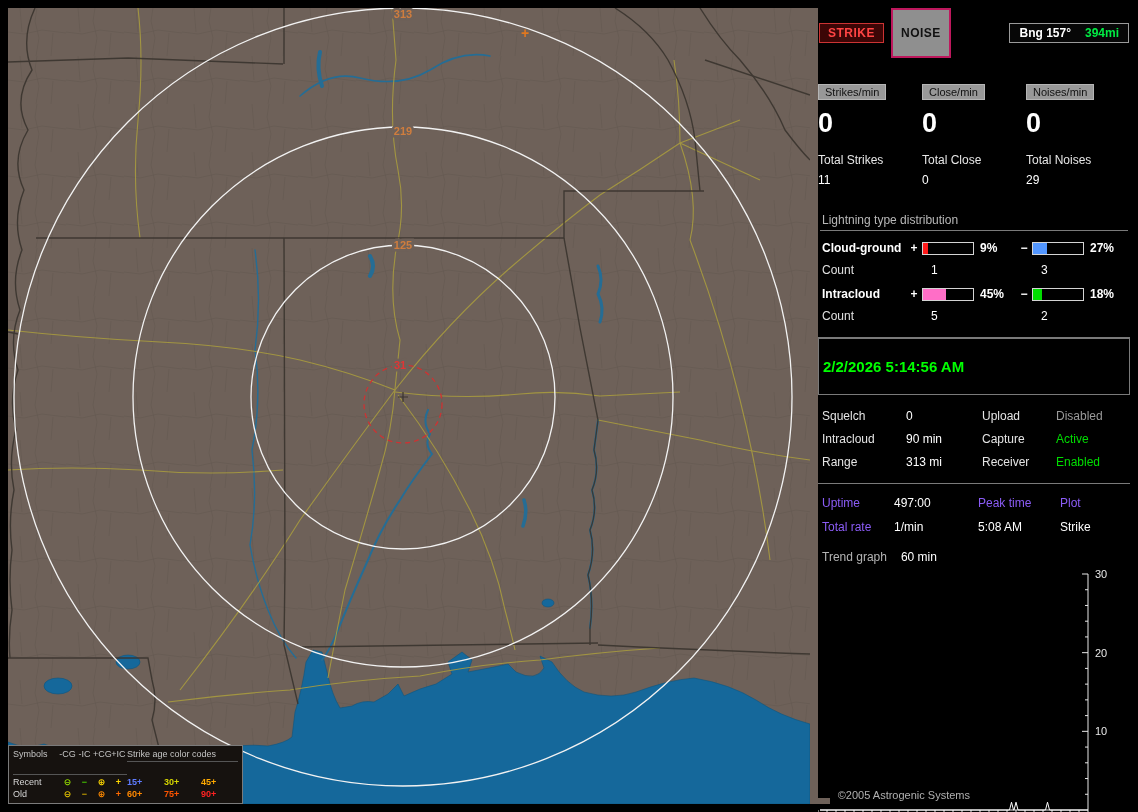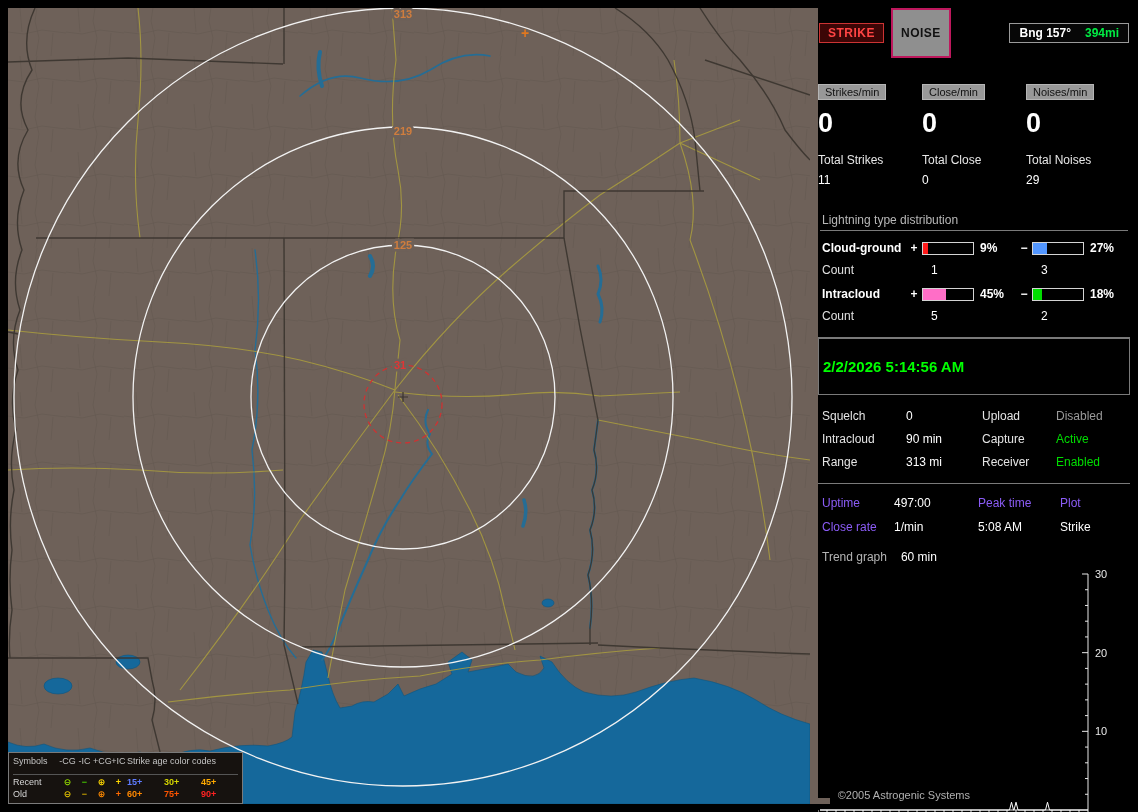--- a/index.html
+++ b/index.html
@@ -11,21 +11,21 @@
   
   .map-wrap{position:absolute;left:8px;top:8px;width:970px;height:796px;background:#6e6159;}
   .map-wrap svg{position:absolute;left:0;top:0;}
   .legend{
     position:absolute;left:0;bottom:0;background:#16120f;border:1px solid #7a7a7a;
     padding:2px 4px 3px;font-size:9px;line-height:12px;color:#cfcfcf;z-index:5;
   }
   .lg-grid{display:grid;grid-template-columns:46px repeat(4,17px) repeat(3,37px);}
   .lg-h{color:#c4c4c4;border-bottom:1px solid #555;padding-bottom:1px;margin-bottom:1px;}
   .lg-h.c{text-align:center;}
-  .lg-age-title{grid-column:6/9;border-bottom:1px solid #555;padding-bottom:7px;margin-bottom:1px;}
+  .lg-age-title{grid-column:6/9;border-bottom:1px solid #555;padding-bottom:1px;margin-bottom:14px;}
   .lg-l{color:#d6d6d6;}
   .lg-s{text-align:center;font-weight:bold;}
   .lg-a{font-weight:bold;}
   .copyright{
     position:absolute;right:0;bottom:0;background:#000;color:#b0b0b0;
     font-size:11px;padding:3px 8px;z-index:5;
   }
   
   .panel{position:absolute;left:818px;top:2px;width:312px;height:796px;background:#000;color:#fff;font-size:12px;}
   .hdr{display:flex;align-items:center;margin:6px 1px 0;}
@@ -298,21 +298,21 @@
   </div>
 
   <div class="hr"></div>
 
   <div class="stats">
     <div class="stat-k">Uptime</div>
     <div class="stat-v">497:00</div>
     <div class="stat-k">Peak time</div>
     <div class="stat-k">Plot</div>
 
-    <div class="stat-k">Close rate</div>
+    <div class="stat-k">Total rate</div>
     <div class="stat-v">1/min</div>
     <div class="stat-v">5:08 AM</div>
     <div class="stat-v">Strike</div>
   </div>
 
   <div class="trend-label-row">
     <span class="trend-label">Trend graph</span>
     <span class="trend-window">60 min</span>
   </div>
 

